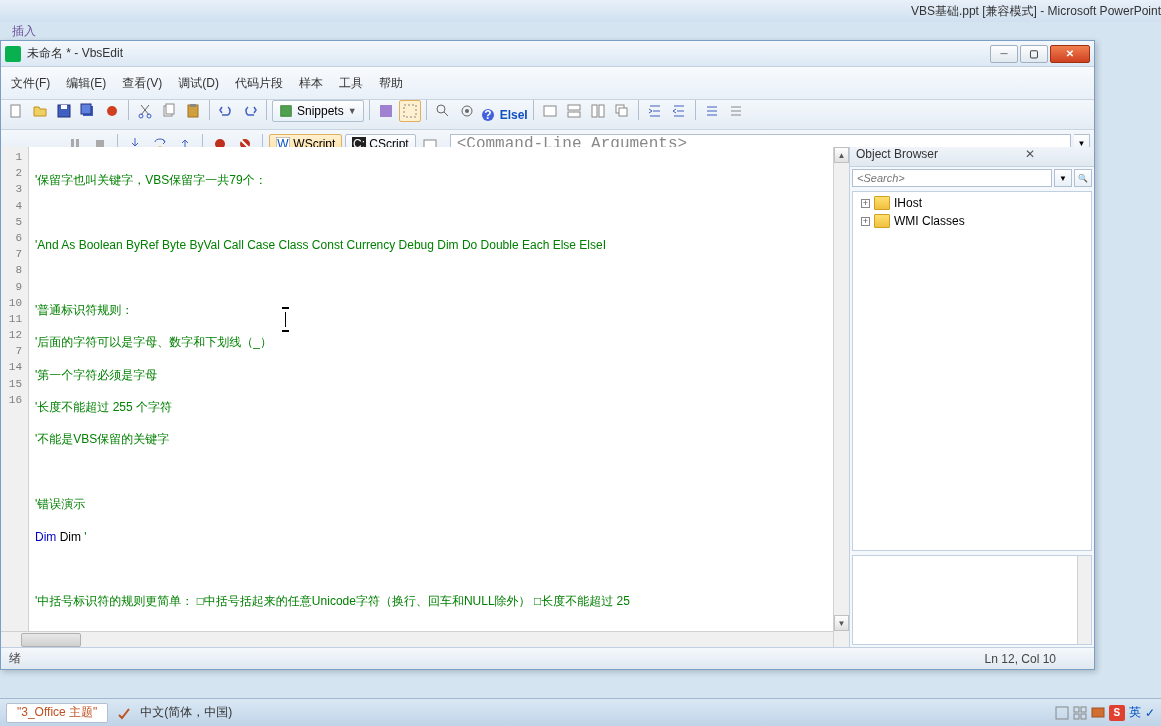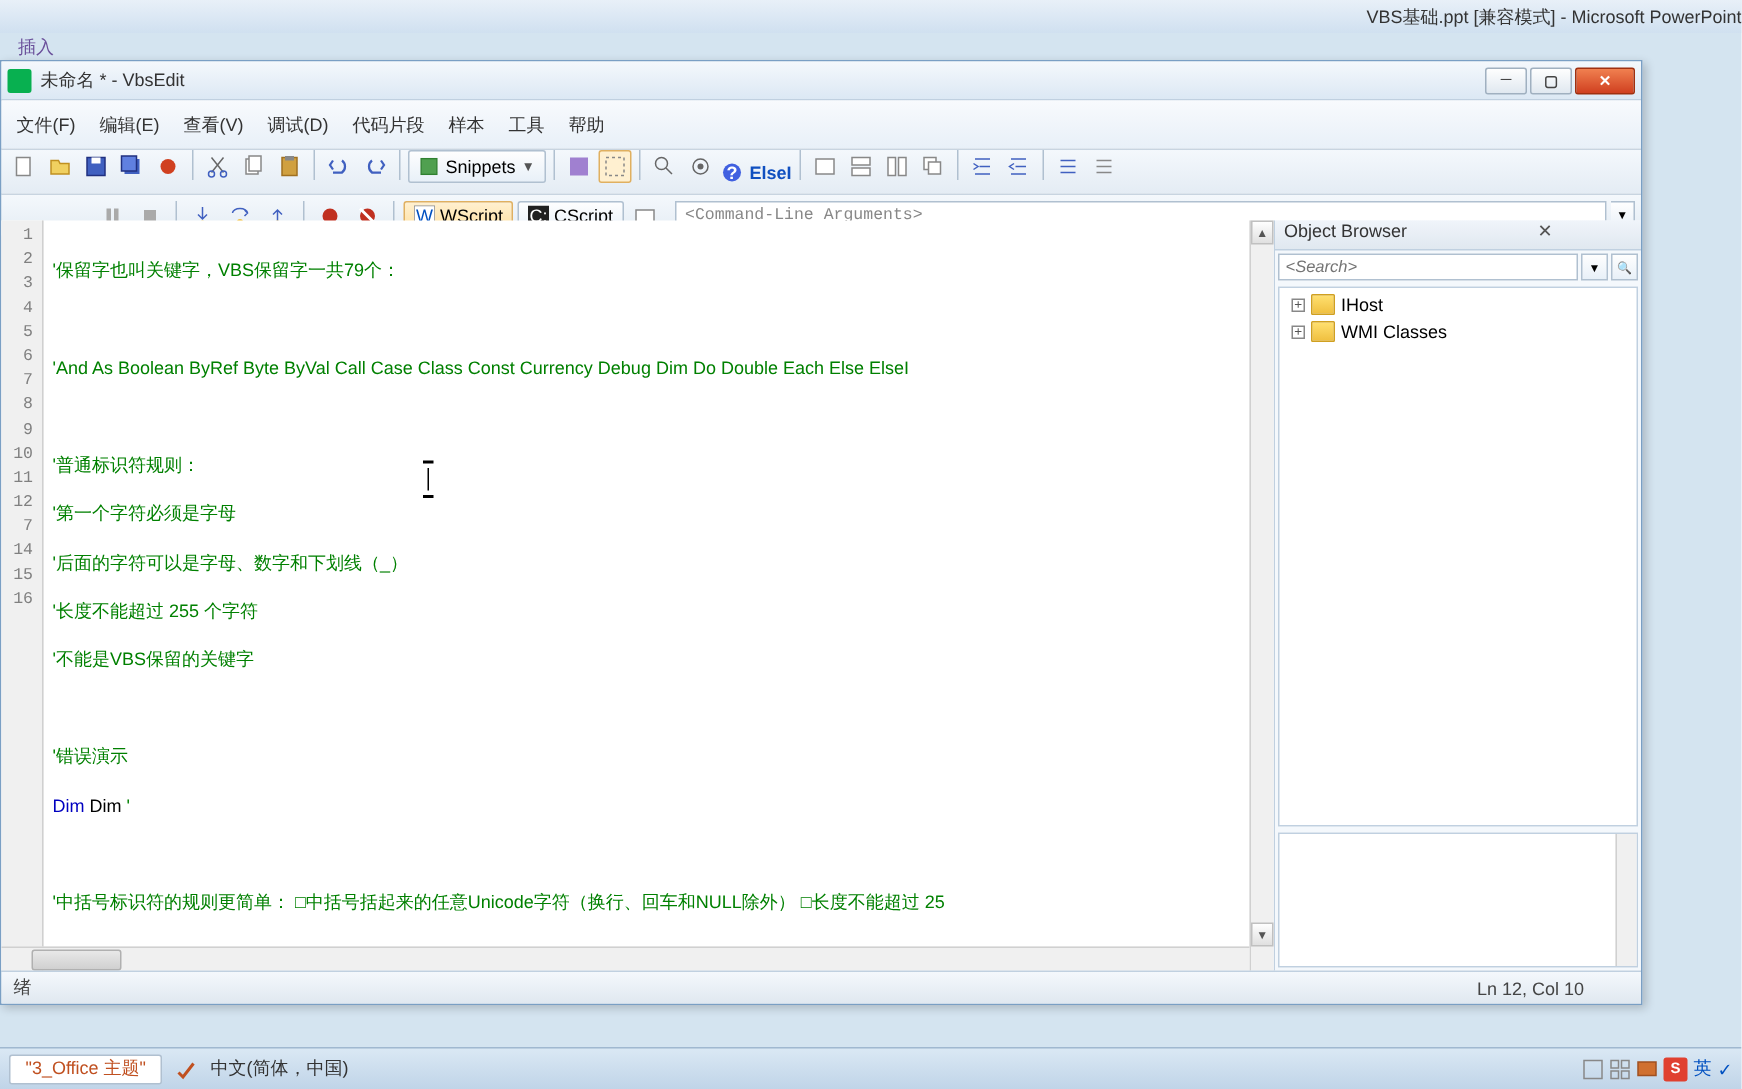--- a/index.html
+++ b/index.html
@@ -23,21 +23,21 @@
 .snip{height:22px;display:flex;align-items:center;padding:0 6px;border:1px solid #b0c0d0;background:linear-gradient(#fefefe,#e8f0f8);border-radius:2px;gap:4px;}
 .snip .arr{font-size:9px;color:#555;}
 .help-grp{display:flex;align-items:center;gap:2px;}
 .help-lbl{color:#1050c0;font-weight:bold;margin-left:2px;}
 .runbar{height:28px;background:linear-gradient(#f4f8fc,#e4ecf4);display:flex;align-items:center;padding:0 4px;border-bottom:1px solid #c8d4e0;gap:3px;}
 .start-btn{height:20px;padding:0 10px;display:flex;align-items:center;gap:4px;color:#333;margin-top:44px;}
 .start-btn .tri{width:0;height:0;border-left:7px solid #208030;border-top:5px solid transparent;border-bottom:5px solid transparent;}
 .toggle{height:20px;padding:0 6px;display:flex;align-items:center;gap:3px;border:1px solid #b0c0d0;background:linear-gradient(#fefefe,#e8f0f8);border-radius:2px;}
 .toggle.active{background:linear-gradient(#fff0d0,#ffe0a0);border-color:#e0b060;}
 .toggle .ico-sq{width:14px;height:14px;}
-.cmdline{flex:1;height:20px;border:1px solid #b0c0d0;background:#fff;padding:0 6px;font-family:"Courier New",monospace;font-size:11px;color:#888;display:flex;align-items:center;margin-left:6px;}
+.cmdline{flex:1;height:20px;border:1px solid #b0c0d0;background:#fff;padding:0 6px;font-family:"Courier New",monospace;font-size:16px;color:#888;display:flex;align-items:center;margin-left:6px;}
 .cmd-arr{width:16px;height:20px;border:1px solid #b0c0d0;border-left:none;background:linear-gradient(#fefefe,#e8f0f8);display:flex;align-items:center;justify-content:center;font-size:8px;}
 .workspace{position:absolute;top:106px;left:0;right:0;bottom:22px;display:flex;}
 .editor{flex:1;display:flex;background:#fff;position:relative;}
 .gutter{width:28px;background:#f0f0f0;border-right:1px solid #d0d0d0;padding-top:2px;text-align:right;}
 .gutter div{height:16.2px;line-height:16.2px;padding-right:6px;color:#808080;font-family:"Courier New",monospace;font-size:11px;}
 .code{flex:1;padding:9px 6px;font-family:"NSimSun","Courier New",monospace;font-size:13px;line-height:16.2px;white-space:pre;overflow:hidden;position:relative;}
 .code .ln{height:16.2px;}
 .cm{color:#008000;}
 .kw{color:#0000c0;}
 .cursor{position:absolute;left:256px;top:165px;width:1px;height:15px;background:#000;}
@@ -342,22 +342,22 @@
           <div>14</div>
           <div>15</div>
           <div>16</div>
       </div>
       <div class="code">
 <div class="ln"><span class="cm">'保留字也叫关键字，VBS保留字一共79个：</span></div>
 <div class="ln"></div>
 <div class="ln"><span class="cm">'And As Boolean ByRef Byte ByVal Call Case Class Const Currency Debug Dim Do Double Each Else ElseI</span></div>
 <div class="ln"></div>
 <div class="ln"><span class="cm">'普通标识符规则：</span></div>
+<div class="ln"><span class="cm">'后面的字符可以是字母、数字和下划线（_）</span></div>
 <div class="ln"><span class="cm">'第一个字符必须是字母</span></div>
-<div class="ln"><span class="cm">'后面的字符可以是字母、数字和下划线（_）</span></div>
 <div class="ln"><span class="cm">'长度不能超过 255 个字符</span></div>
 <div class="ln"><span class="cm">'不能是VBS保留的关键字</span></div>
 <div class="ln"></div>
 <div class="ln"><span class="cm">'错误演示</span></div>
 <div class="ln"><span class="kw">Dim</span><span> Dim </span><span class="cm">'</span></div>
 <div class="ln"></div>
 <div class="ln"><span class="cm">'中括号标识符的规则更简单： □中括号括起来的任意Unicode字符（换行、回车和NULL除外） □长度不能超过 25</span></div>
 <div class="ln"></div>
 
         <div class="cursor"></div>

